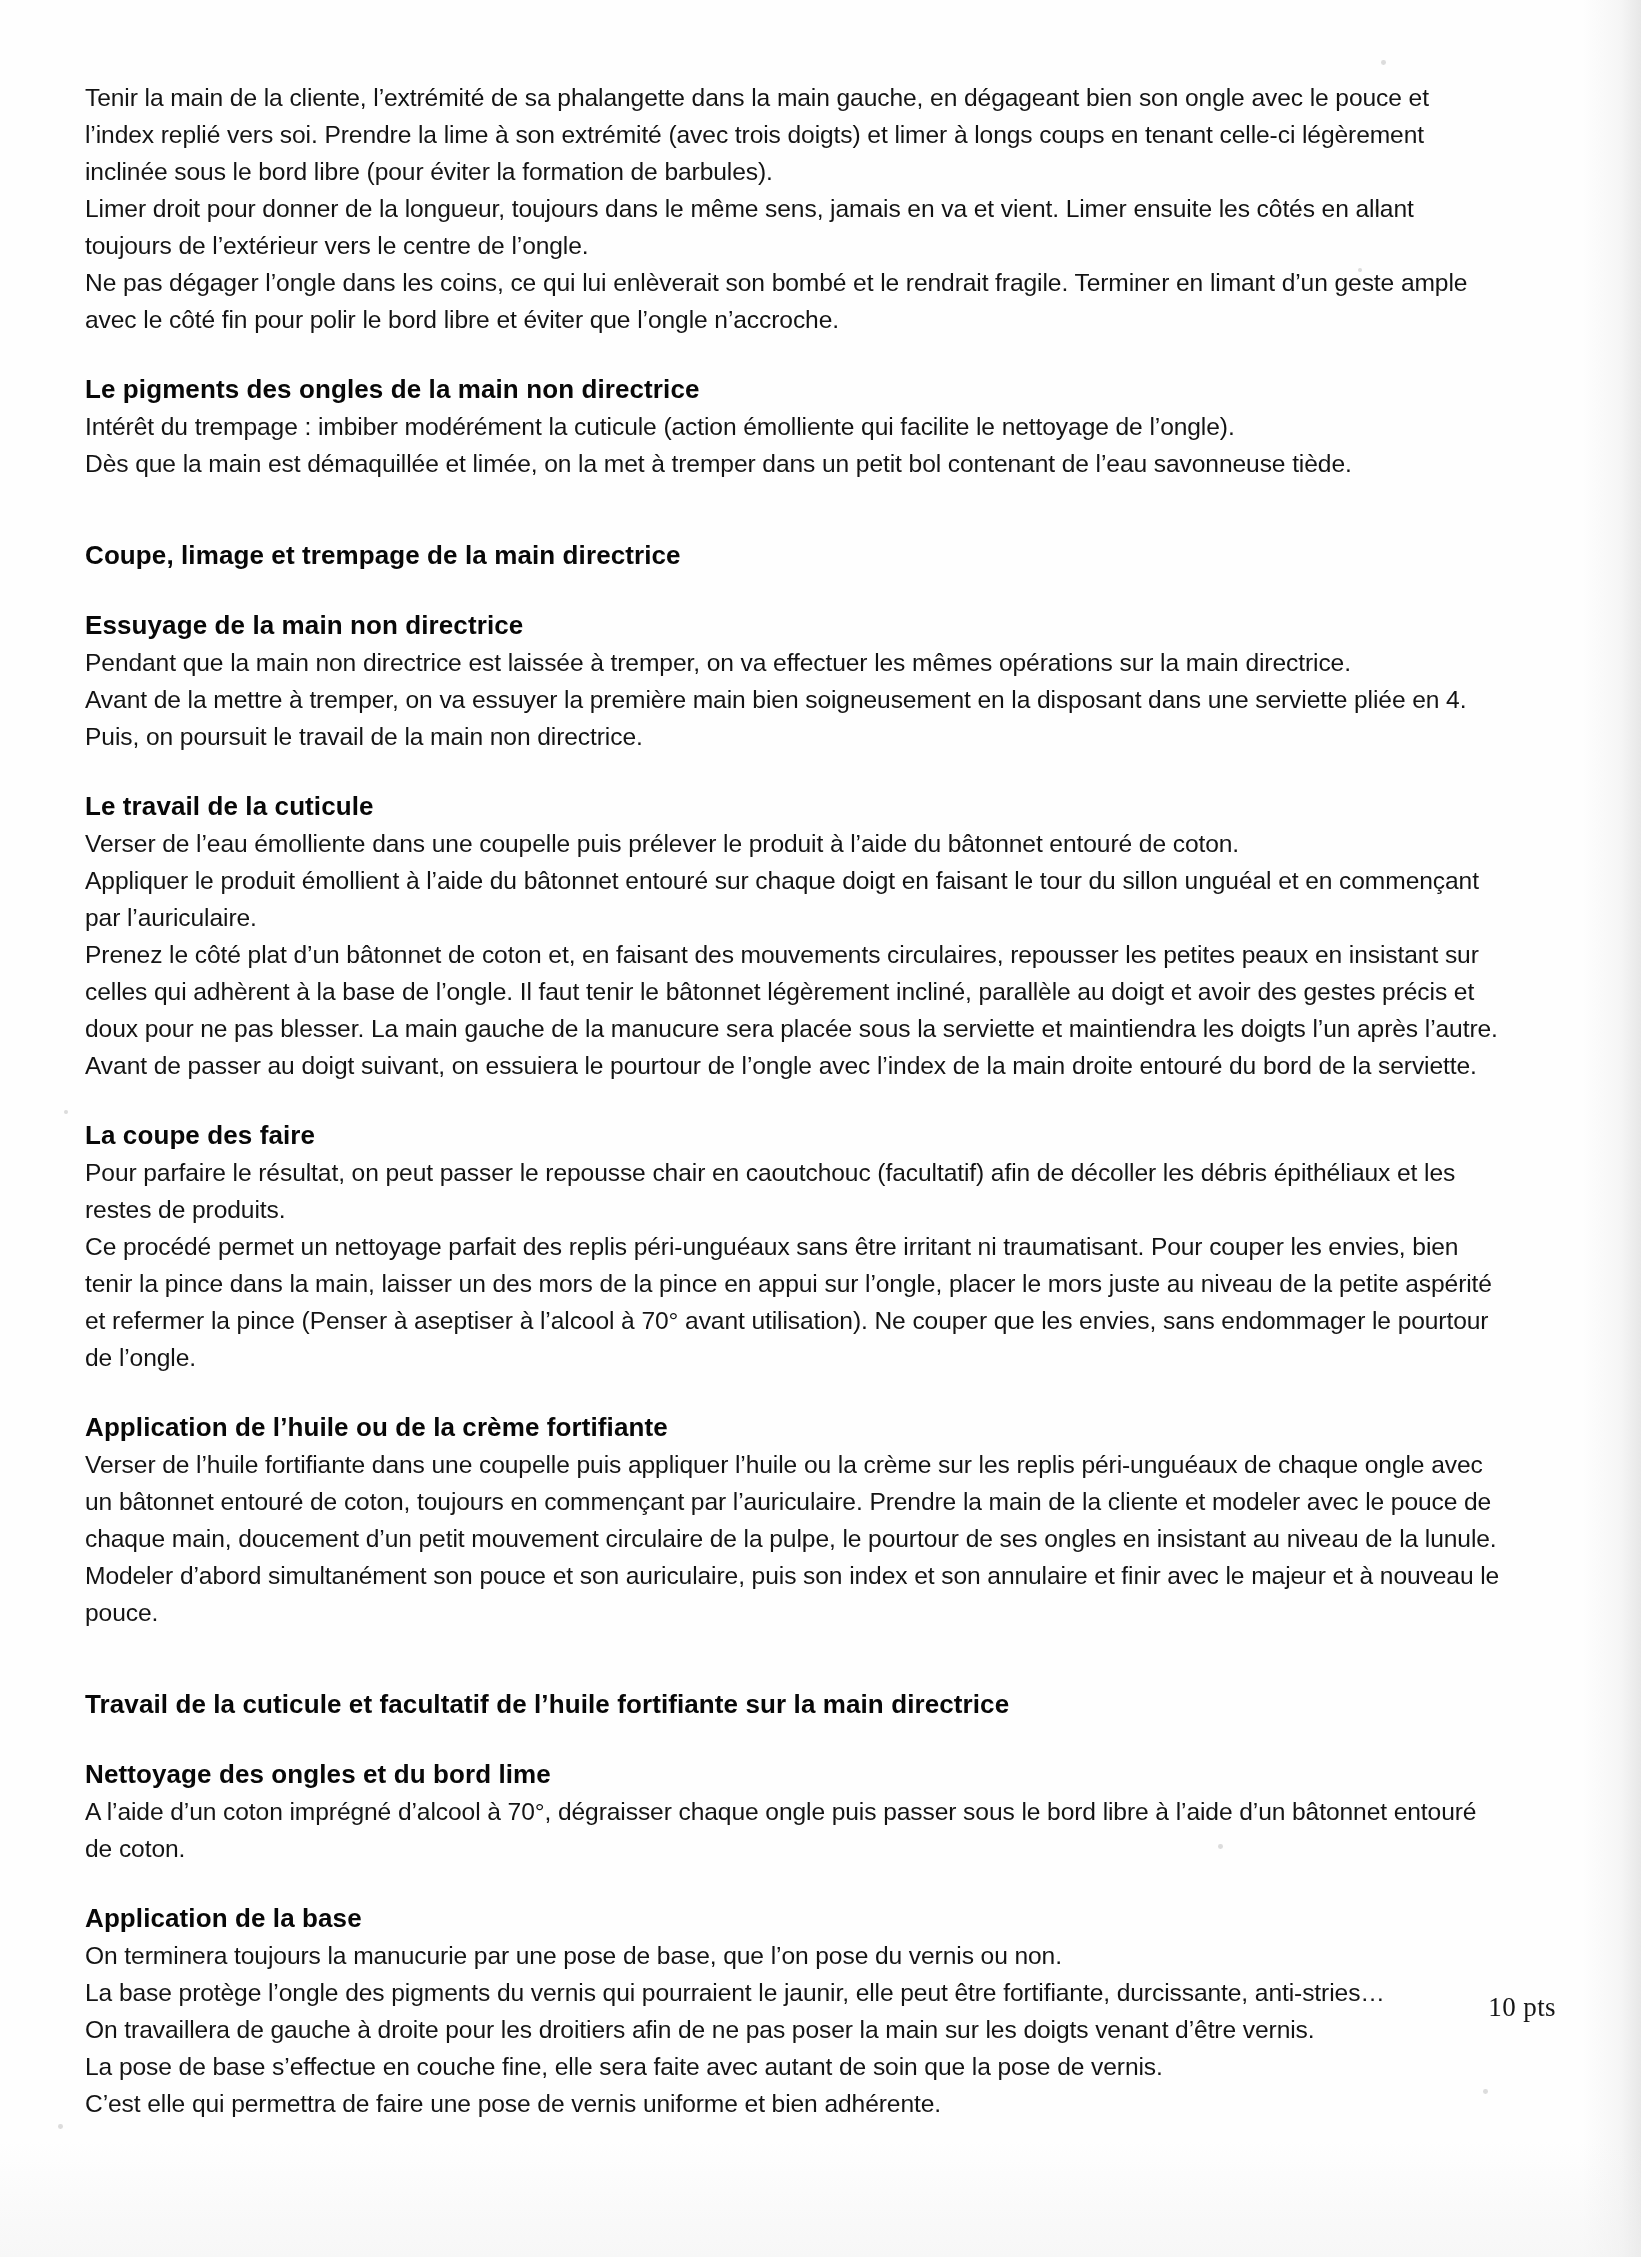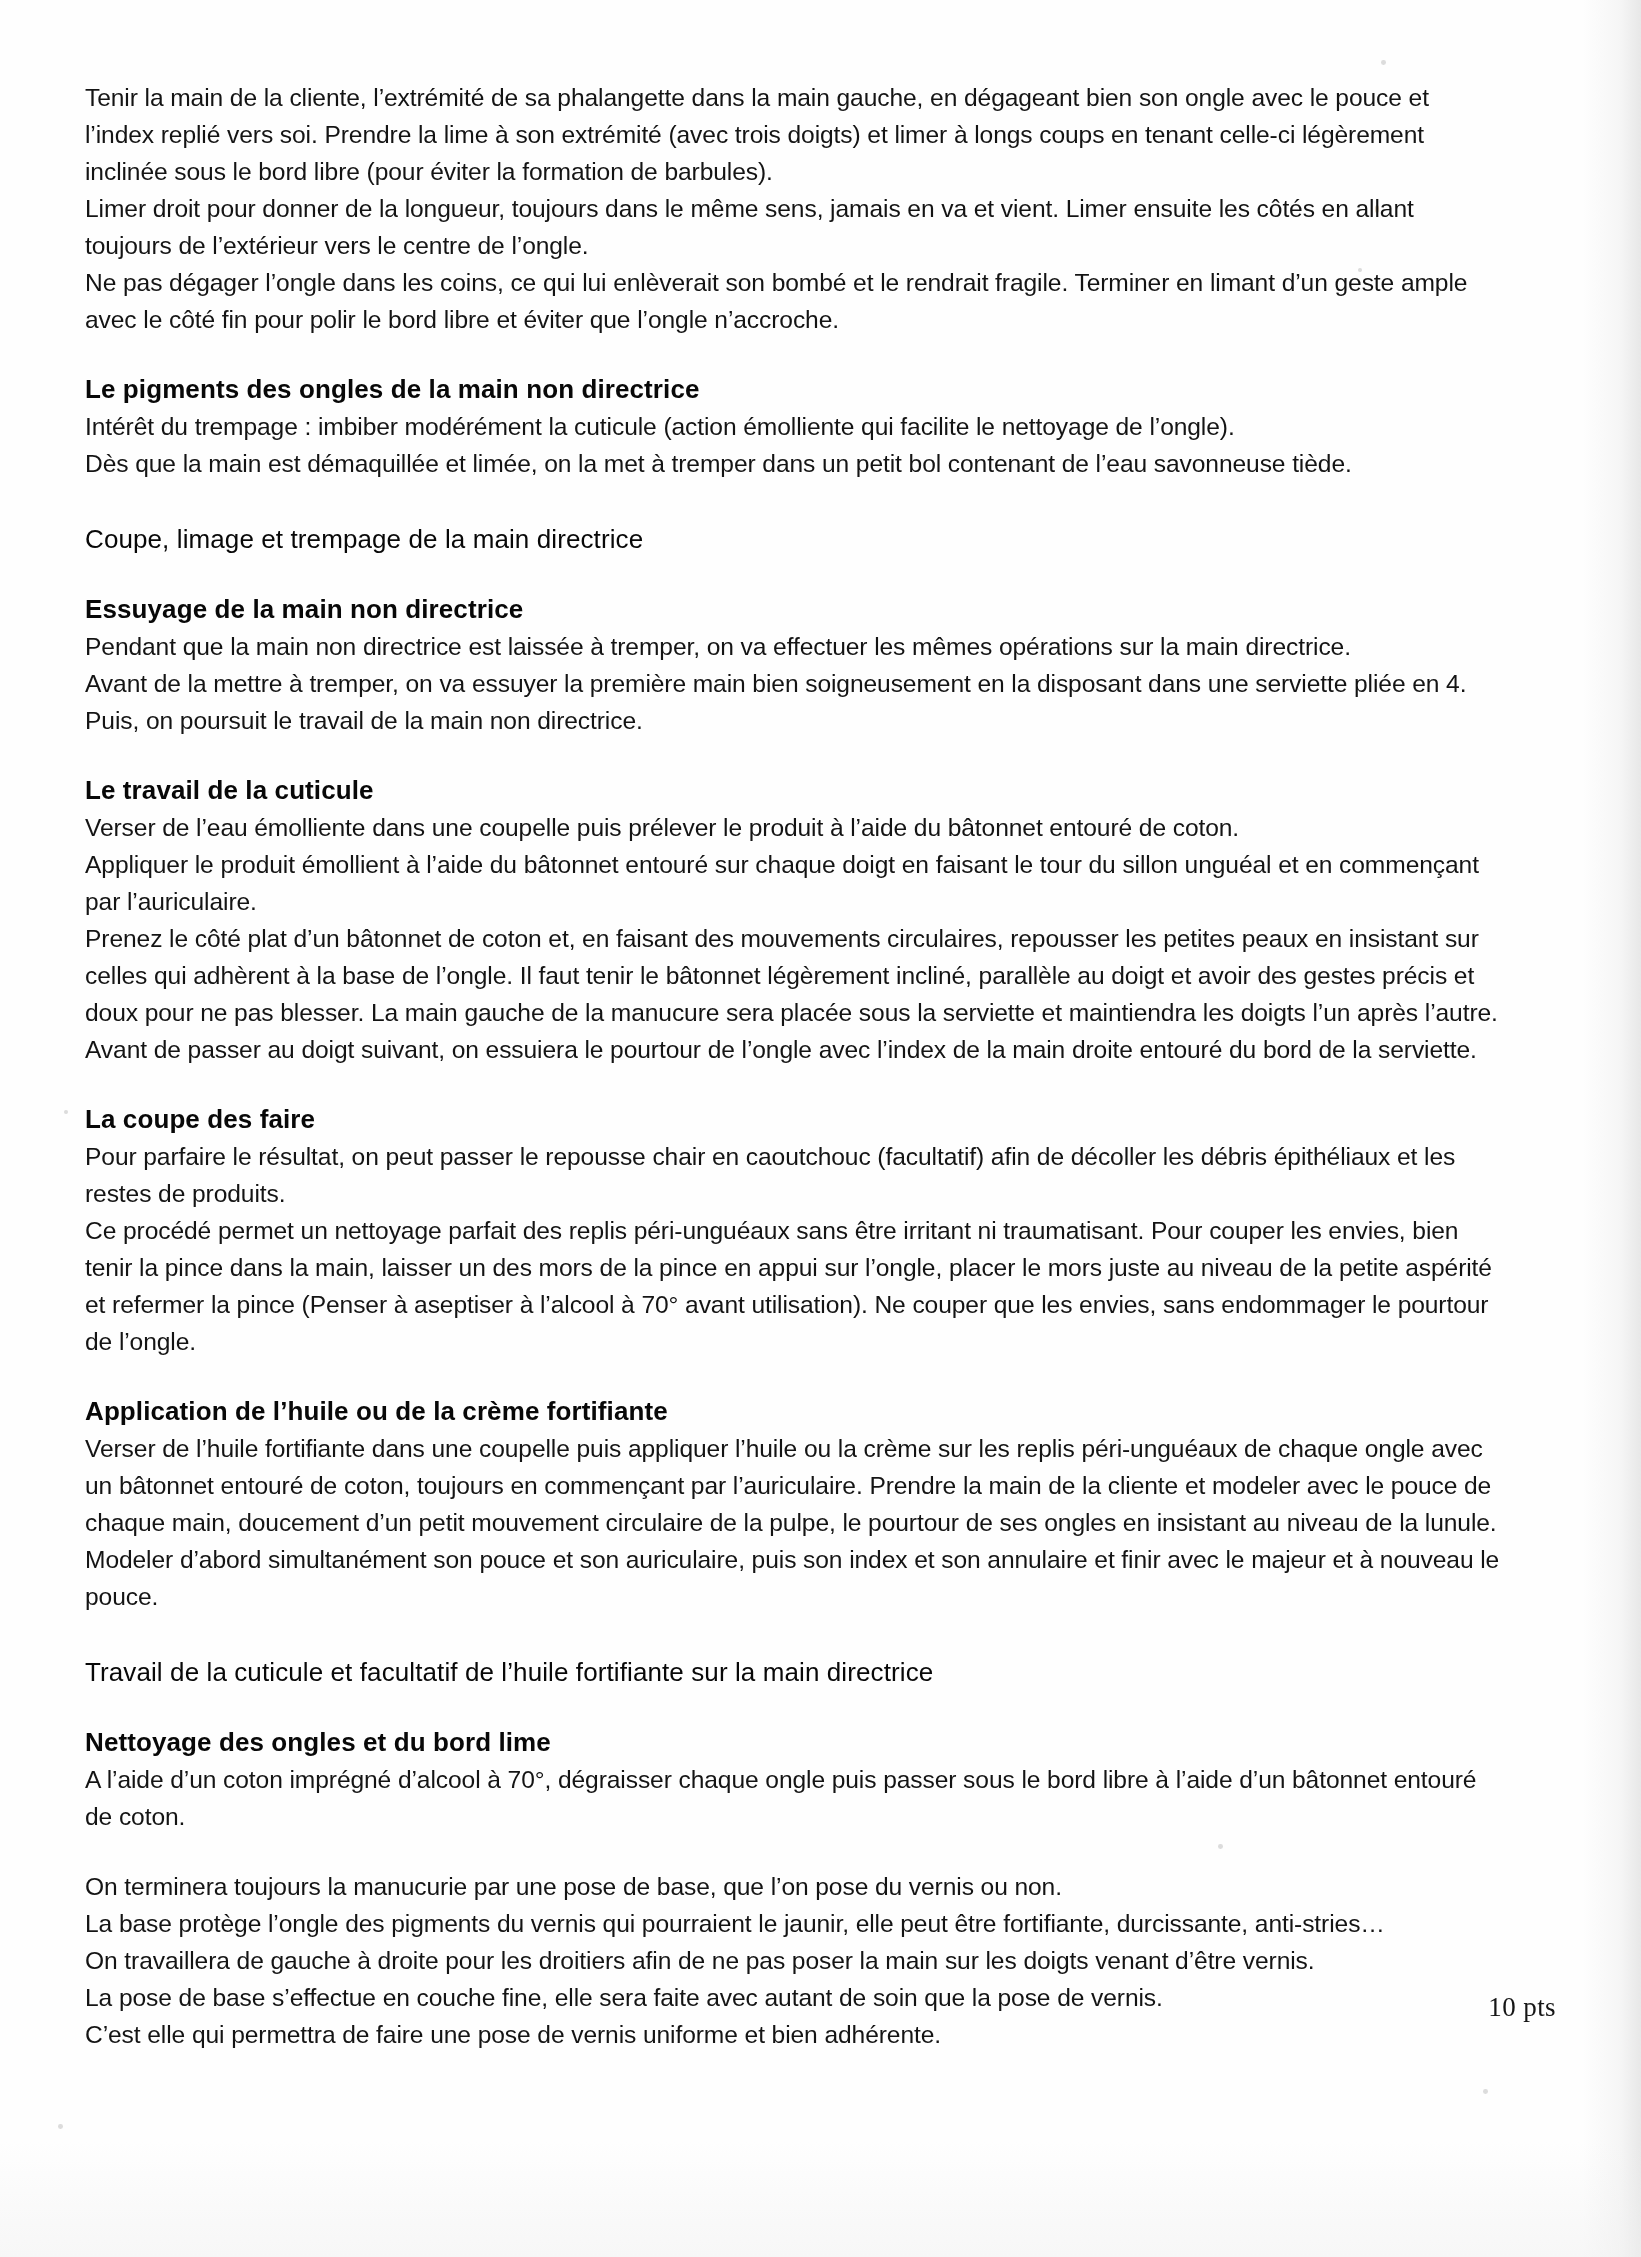--- a/index.html
+++ b/index.html
@@ -65,23 +65,24 @@
     font-size: 24.6px;
     line-height: 37px;
     font-weight: 400;
     letter-spacing: -0.1px;
     color: #141414;
   }
 
   h2.section-heading {
     font-size: 26px;
     line-height: 37px;
-    font-weight: 400;
+    font-weight: 700;
     letter-spacing: 0.1px;
     color: #080808;
+    margin-top: 16px;
   }
 
   h3.sub-heading {
     font-size: 26px;
     line-height: 37px;
     font-weight: 700;
     letter-spacing: 0.1px;
     color: #080808;
   }
 
@@ -165,20 +166,21 @@
   <h2 class="section-heading">Travail de la cuticule et facultatif de l’huile fortifiante sur la main directrice</h2>
 
   <div class="gap-before-h3"></div>
 
   <h3 class="sub-heading">Nettoyage des ongles et du bord lime</h3>
 
   <p class="body-text">A l’aide d’un coton imprégné d’alcool à 70°, dégraisser chaque ongle puis passer sous le bord libre à l’aide d’un bâtonnet entouré de coton.</p>
 
   <div class="gap-before-h3"></div>
 
+  <h3 class="sub-heading">Application de la base</h3>
 
   <p class="body-text">On terminera toujours la manucurie par une pose de base, que l’on pose du vernis ou non.
 La base protège l’ongle des pigments du vernis qui pourraient le jaunir, elle peut être fortifiante, durcissante, anti-stries…
 On travaillera de gauche à droite pour les droitiers afin de ne pas poser la main sur les doigts venant d’être vernis.
 La pose de base s’effectue en couche fine, elle sera faite avec autant de soin que la pose de vernis.
 C’est elle qui permettra de faire une pose de vernis uniforme et bien adhérente.</p>
 
 </main>
 
 <div class="footer-pts">10 pts</div>

